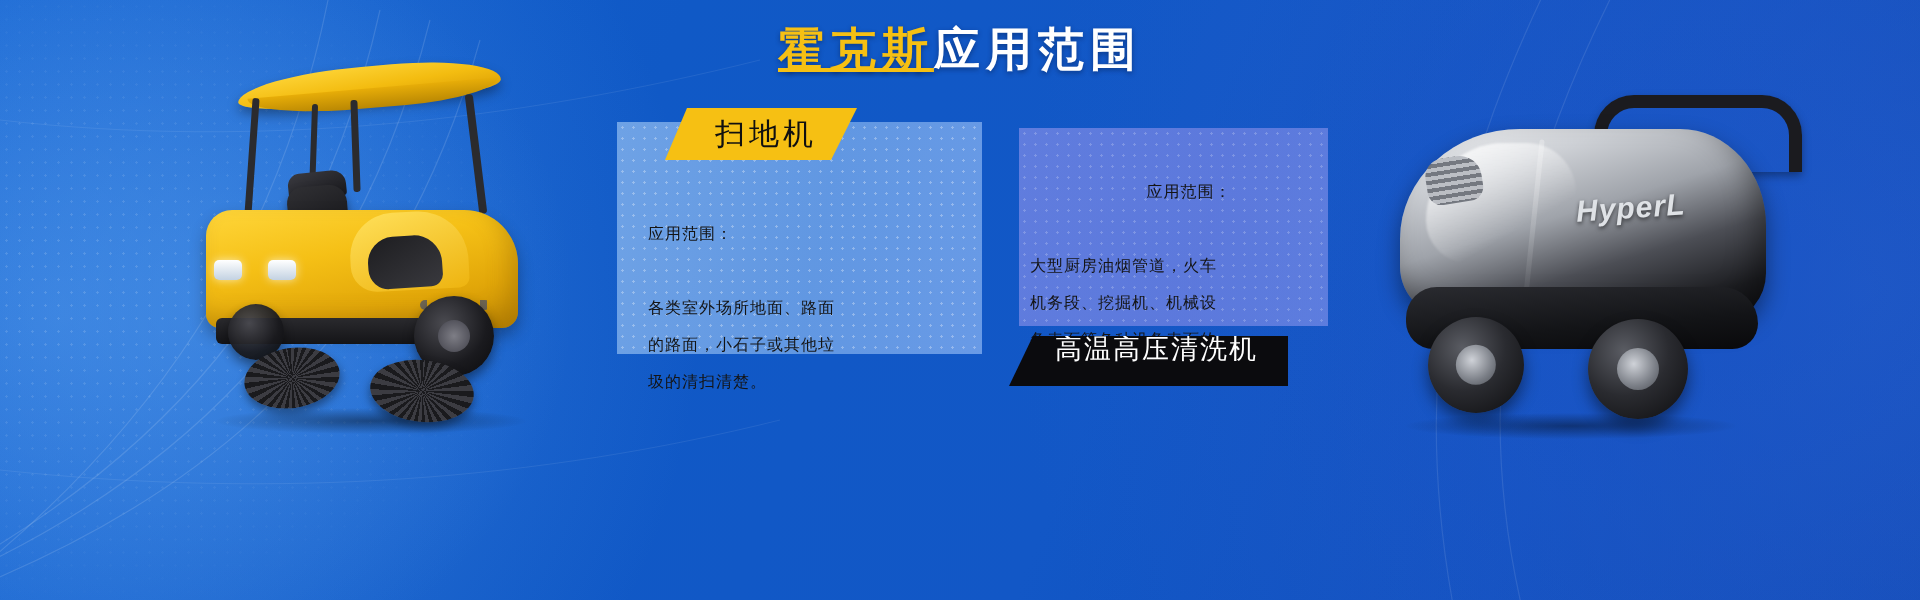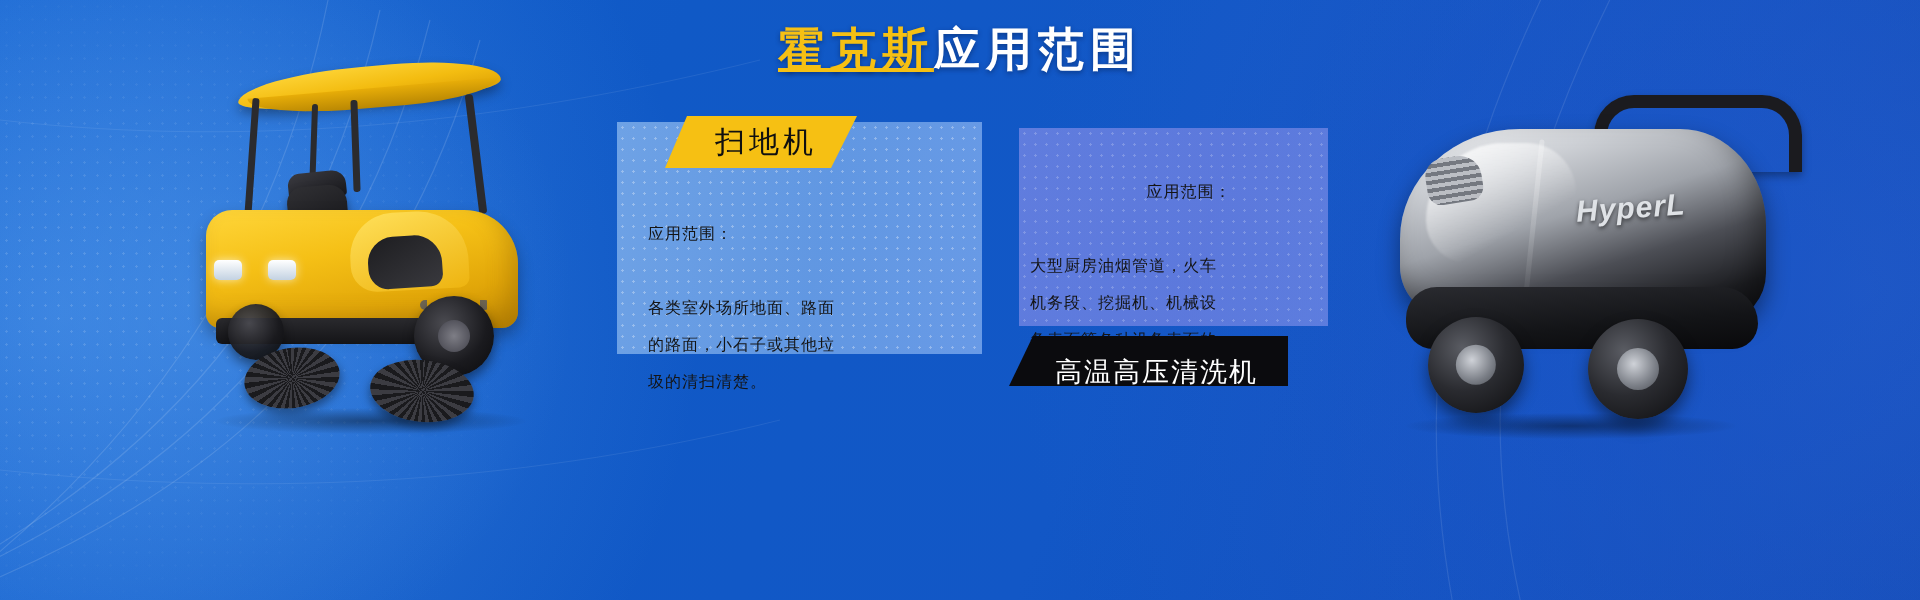--- a/index.html
+++ b/index.html
@@ -47,21 +47,21 @@
   
   .panel-left{
     position:absolute;left:617px;top:122px;width:365px;height:232px;
     background:linear-gradient(100deg,rgba(118,168,232,.92) 0%,rgba(108,160,230,.88) 55%,rgba(120,166,236,.85) 100%);
     background-image:
       radial-gradient(rgba(255,255,255,.30) 1px, transparent 1.3px),
       linear-gradient(100deg,rgba(118,168,232,.92) 0%,rgba(108,160,230,.88) 55%,rgba(120,166,236,.85) 100%);
     background-size:11px 11px, auto;
   }
   .tag-sweeper{
-    position:absolute;left:665px;top:116px;height:52px;
+    position:absolute;left:665px;top:108px;height:52px;
     background:#f6c013;
     padding:0 40px 0 50px;
     display:flex;align-items:center;
     clip-path:polygon(22px 0, 100% 0, calc(100% - 26px) 100%, 0 100%);
     z-index:5;
   }
   .tag-sweeper span{
     font-size:30px;color:#101010;letter-spacing:4px;font-weight:500;line-height:1;
   }
 
@@ -69,21 +69,21 @@
     position:absolute;left:1019px;top:128px;width:309px;height:198px;
     background-image:
       radial-gradient(rgba(255,255,255,.20) 1px, transparent 1.3px),
       linear-gradient(105deg,rgba(116,134,228,.80) 0%,rgba(112,130,226,.78) 60%,rgba(120,140,232,.72) 100%);
     background-size:11px 11px, auto;
   }
   .tag-washer{
     position:absolute;left:1009px;top:336px;height:50px;
     background:#0b0b0e;
     padding:0 30px 0 46px;
-    display:flex;align-items:flex-end;
+    display:flex;align-items:flex-start;
     clip-path:polygon(24px 0, 100% 0, calc(100% - 0px) 100%, 0 100%);
     z-index:5;
   }
   .tag-washer span{
     font-size:27px;color:#ffffff;letter-spacing:2px;font-weight:500;line-height:1;
   }
 
   .body-text{
     position:absolute;
     font-size:16px;line-height:37px;color:#141414;letter-spacing:1px;

